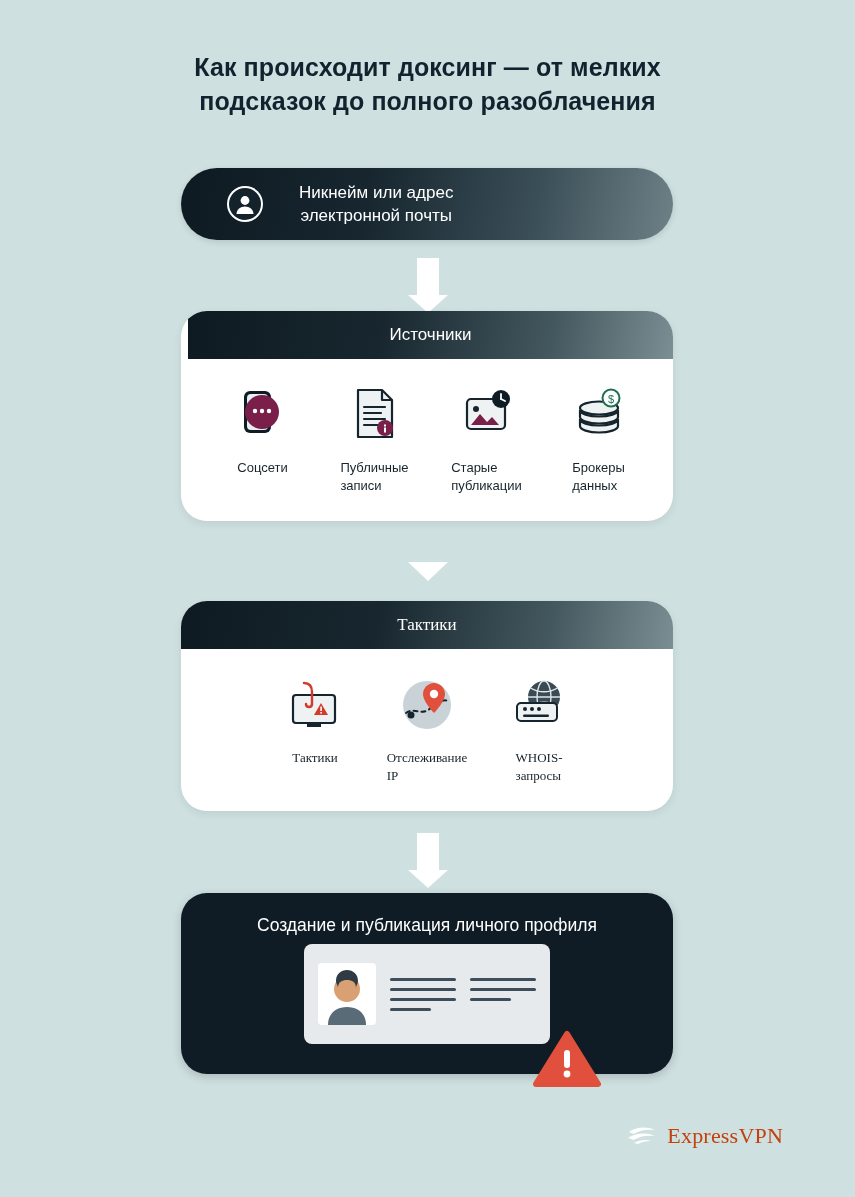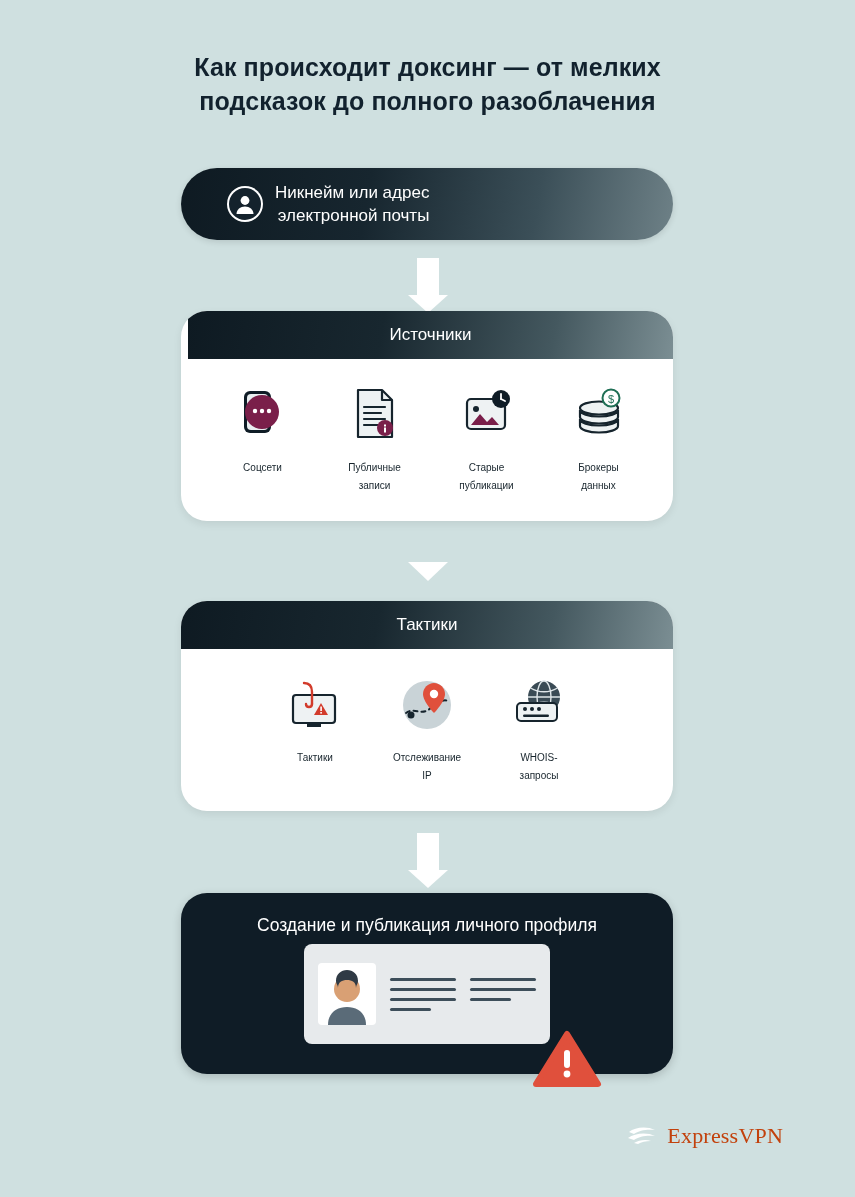--- a/index.html
+++ b/index.html
@@ -62,25 +62,25 @@
     height: 36px;
     border-radius: 50%;
     background: #ffffff;
     display: flex;
     align-items: center;
     justify-content: center;
     flex: none;
   }
   .pill .avatar svg { display: block; }
   .pill .pill-text {
-    margin-left: 12px;
+    margin-left: 36px;
     color: #ffffff;
     font-size: 17px;
     line-height: 23px;
-    text-align: right;
+    text-align: center;
   }
   .pill .pill-text span { display: block; }
 
   
   .arrow {
     position: absolute;
     left: 0;
     width: 855px;
     display: flex;
     justify-content: center;
@@ -137,23 +137,22 @@
     flex-direction: column;
     align-items: center;
   }
   .item .ico {
     width: 70px;
     height: 62px;
     position: relative;
     margin-bottom: 12px;
   }
   .item .caption {
-    font-size: 10px;
+    font-size: 13px;
     line-height: 18px;
-    text-align: center;
     color: #17242c;
   }
   .item .caption span { display: block; }
 
   
   .final {
     background: #0f1c26;
     border-radius: 26px;
     padding-top: 22px;
     box-shadow: 0 3px 10px rgba(0,0,0,0.18);
@@ -334,21 +333,21 @@
         </div>
       </div>
 
     </div>
   </div>
 
   <div class="arrow" style="top:562px;">
     <div class="arrow-small"></div>
   </div>
 
-  <div class="stage section" style="top:601px;">
+  <div class="stage section" style="top:601px;font-family:Liberation Serif, serif;">
     <div class="section-header">Тактики</div>
     <div class="section-body">
 
       <div class="item">
         <div class="ico">
           <svg width="70" height="62" viewBox="0 0 70 62" aria-hidden="true">
             <rect x="13" y="20" width="42" height="28" rx="3" fill="#eef2f3" stroke="#16242d" stroke-width="2.2"></rect>
             <rect x="27" y="48" width="14" height="4" fill="#16242d"></rect>
             <path d="M24 8c6 0 8 4 8 9v12" fill="none" stroke="#d23b2b" stroke-width="2.4" stroke-linecap="round"></path>
             <path d="M32 29c0 4-6 4-6 0" fill="none" stroke="#d23b2b" stroke-width="2.4" stroke-linecap="round"></path>

